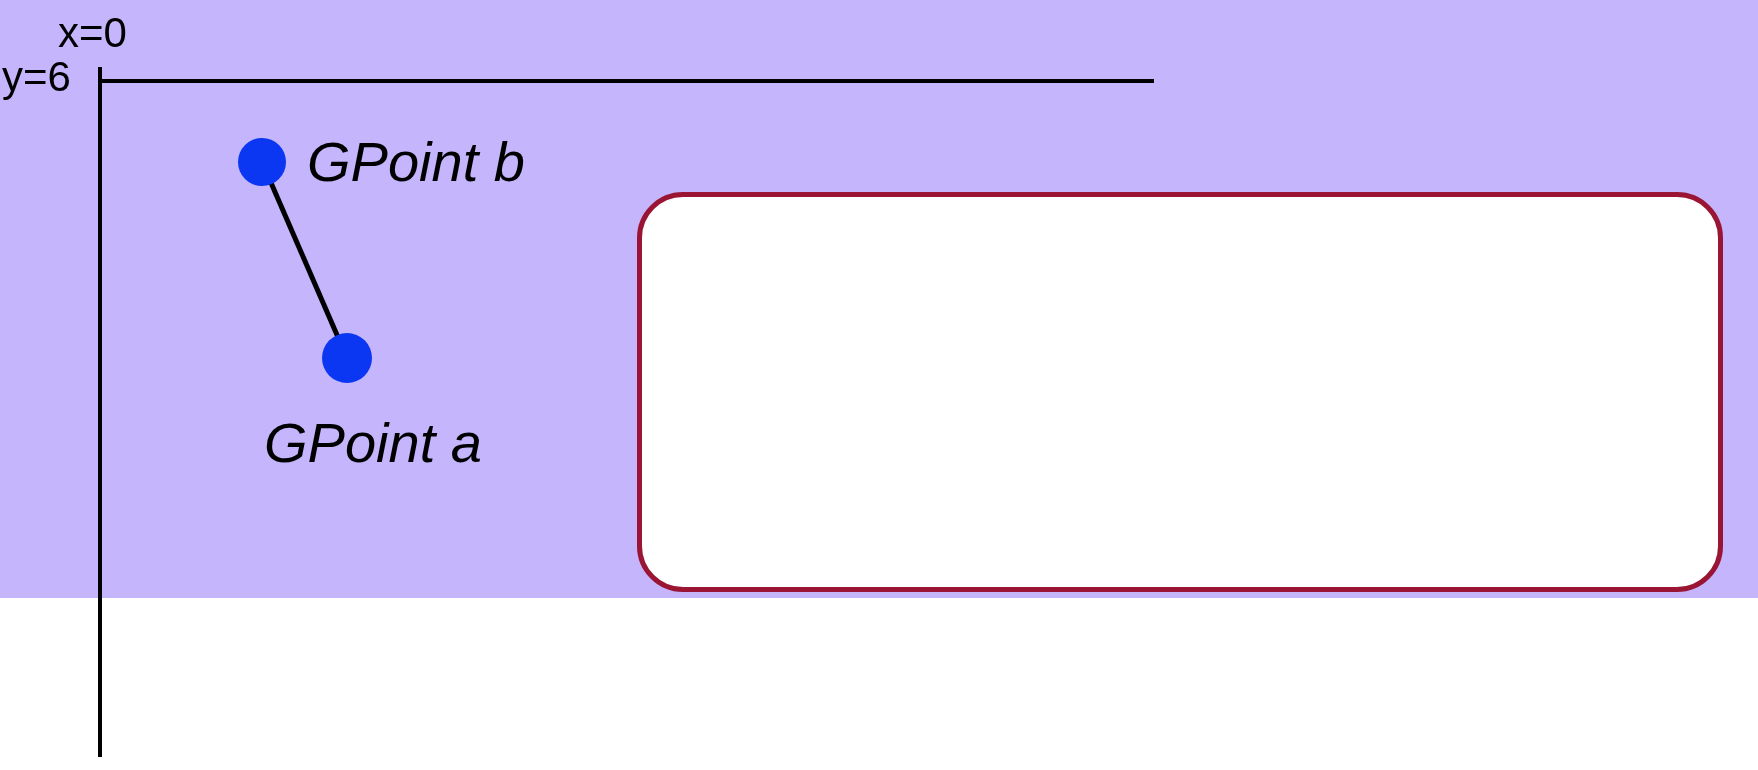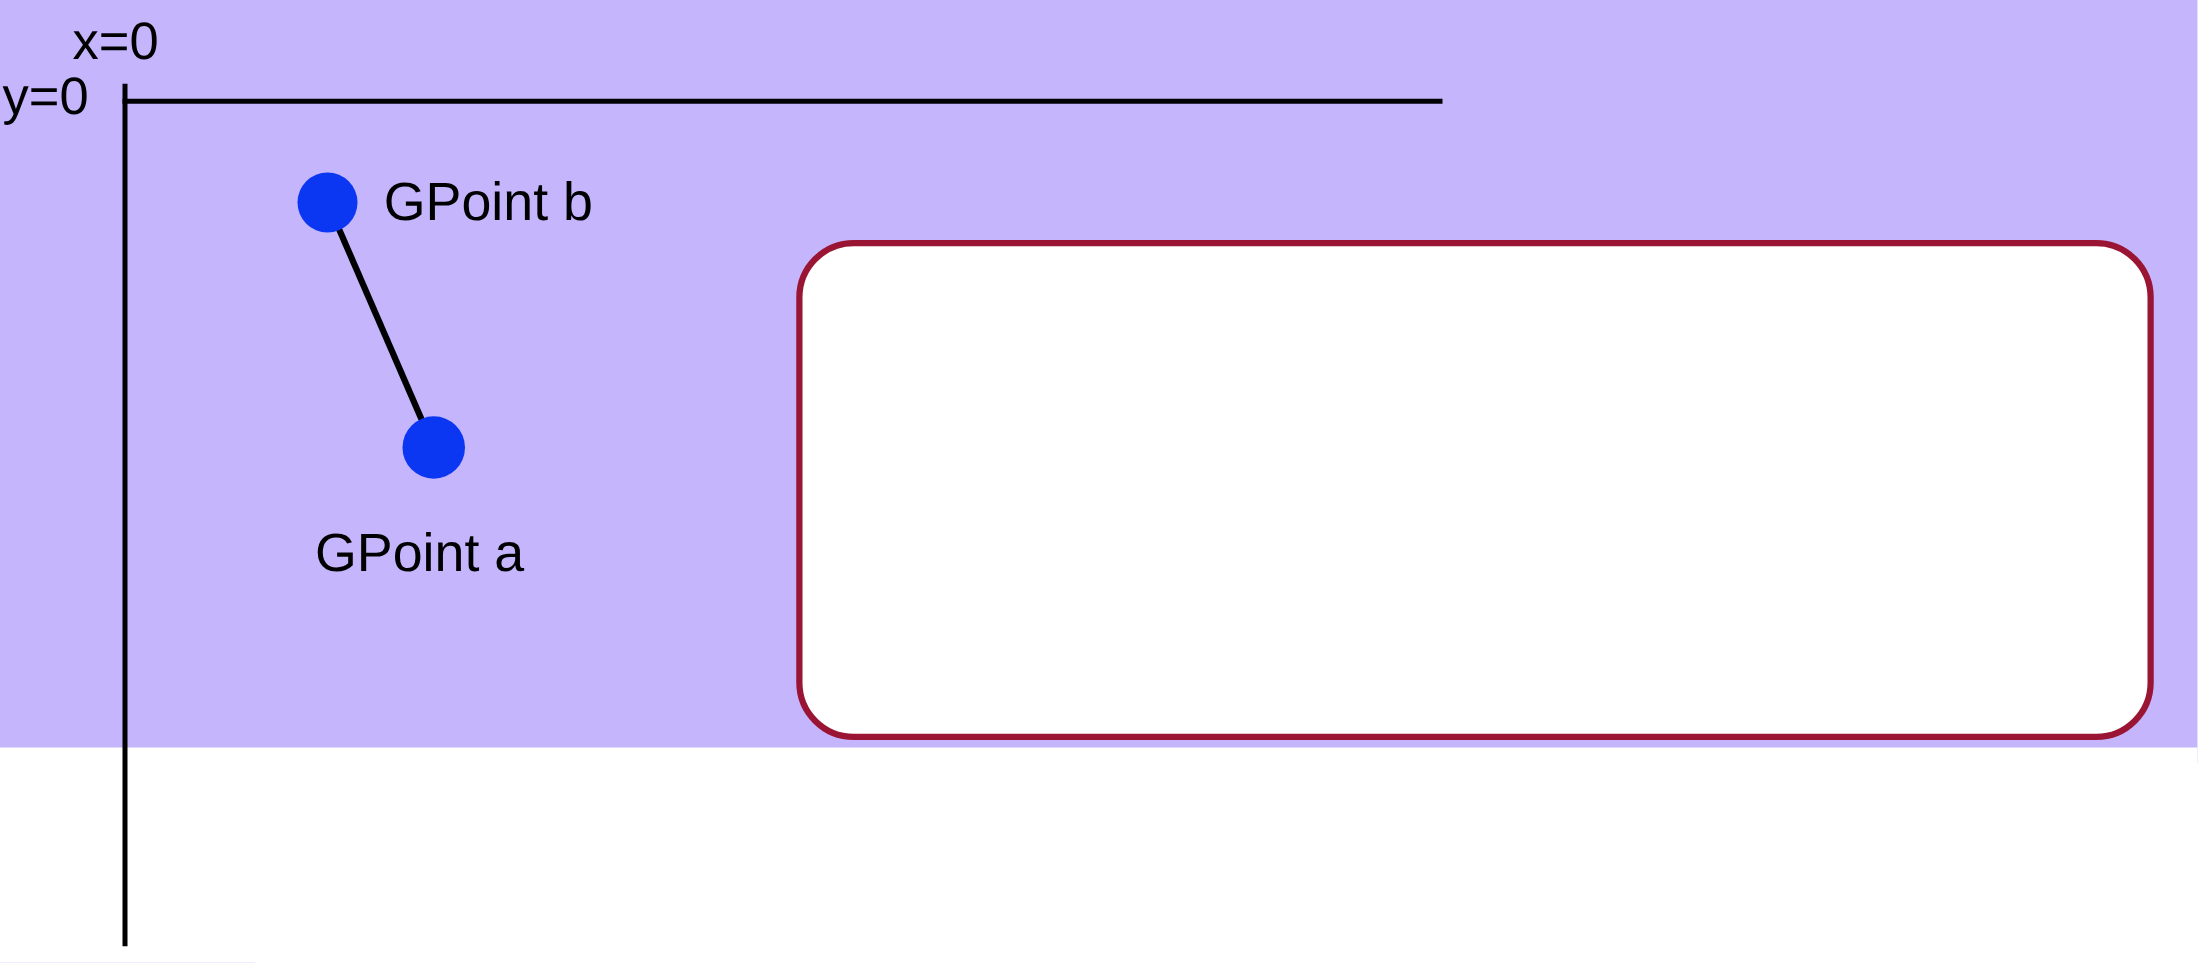--- a/index.html
+++ b/index.html
@@ -28,23 +28,23 @@
 
   
   .seg-svg { position: absolute; left: 0; top: 0; width: 1758px; height: 770px; }
 
   
   .dot { position: absolute; border-radius: 50%; background: var(--point-color, #0b37f2); }
   .dot-b { left: 238px; top: 138px; width: 48px; height: 48px; }
   .dot-a { left: 322px; top: 333px; width: 50px; height: 50px; }
 
   
-  .point-label { position: absolute; color: var(--text-color, #000); font-size: 43px; line-height: 46px; white-space: nowrap; }
+  .point-label { position: absolute; color: var(--text-color, #000); font-size: 56px; line-height: 46px; white-space: nowrap; font-style: italic; }
   .plabel-b { left: 307px; top: 139px; }
-  .plabel-a { left: 252px; top: 420px; }
+  .plabel-a { left: 264px; top: 420px; }
 
   
   .codebox {
     position: absolute; left: 637px; top: 192px;
     width: 1086px; height: 400px;
     border: 5px solid var(--code-border-color, #9a1533);
     border-radius: 46px;
     background: #ffffff;
   }
   .code {
@@ -54,21 +54,21 @@
     color: var(--text-color, #000);
     white-space: pre;
   }
 </style>
 </head>
 <body>
 
 <div class="stage">
 
   <div class="origin-label xlbl">x=0</div>
-  <div class="origin-label ylbl">y=0</div>
+  <div class="origin-label ylbl">y=6</div>
 
   <div class="vline"></div>
   <div class="hline"></div>
 
   <svg class="seg-svg" viewBox="0 0 1758 770" xmlns="http://www.w3.org/2000/svg">
     <line x1="262" y1="162" x2="347" y2="358" stroke="#000000" stroke-width="5"></line>
   </svg>
 
   <div class="dot dot-b"></div>
   <div class="dot dot-a"></div>

